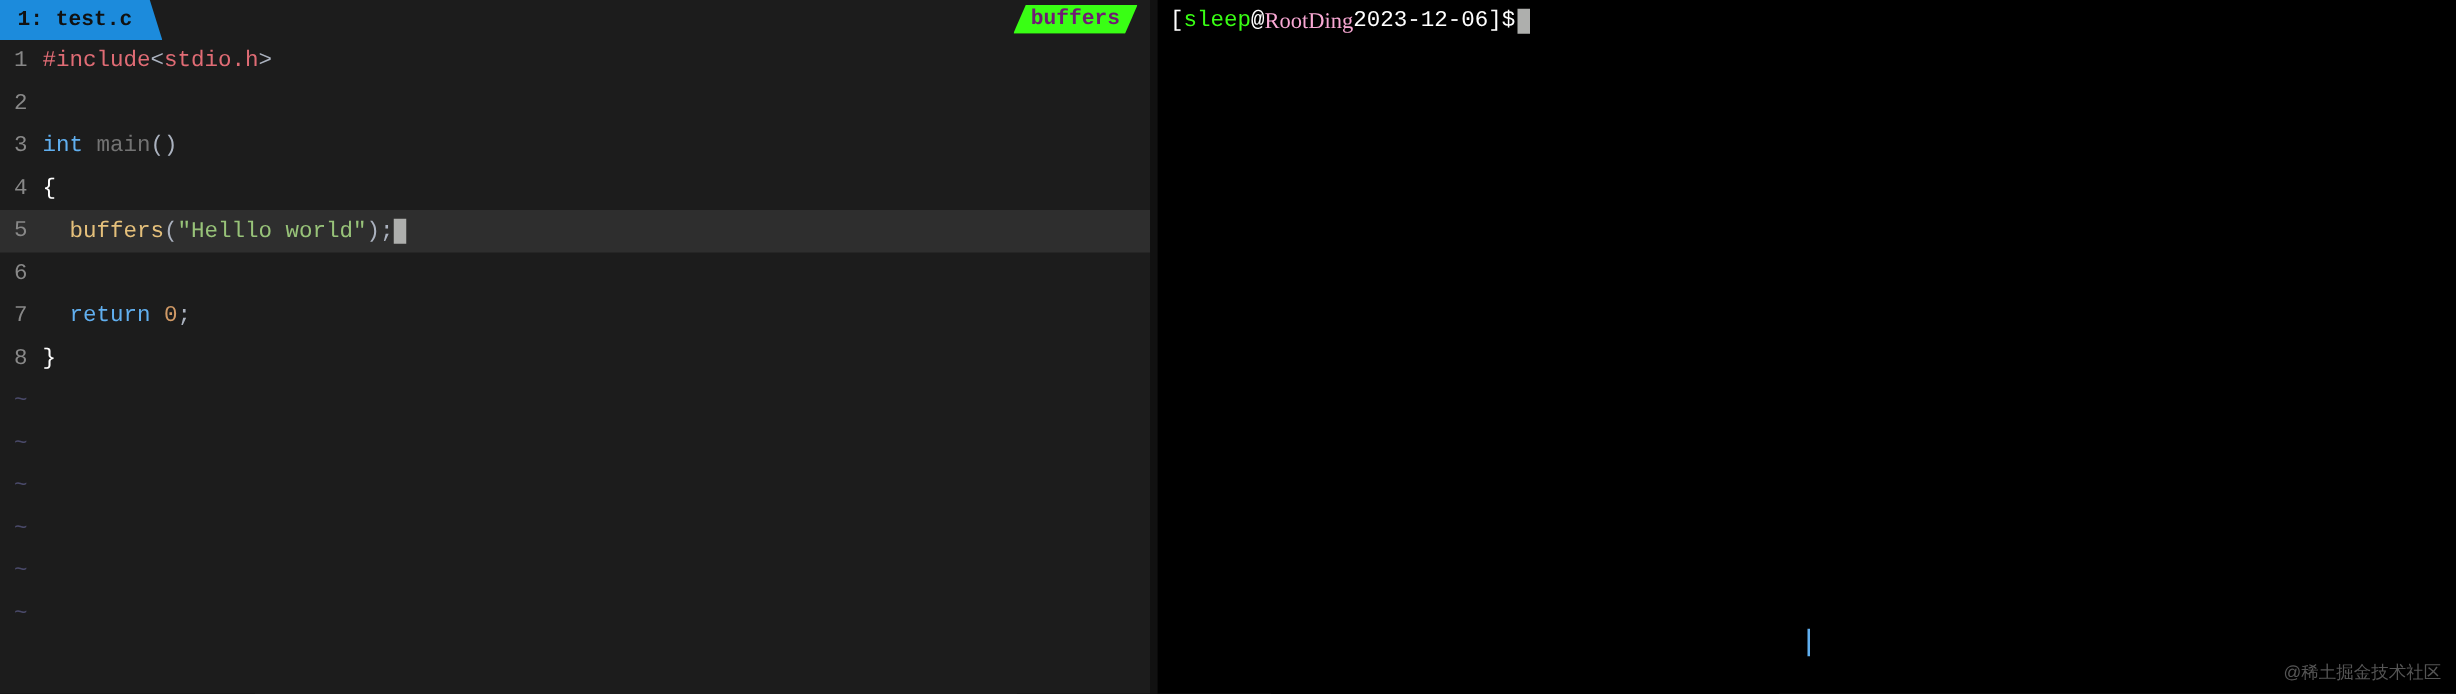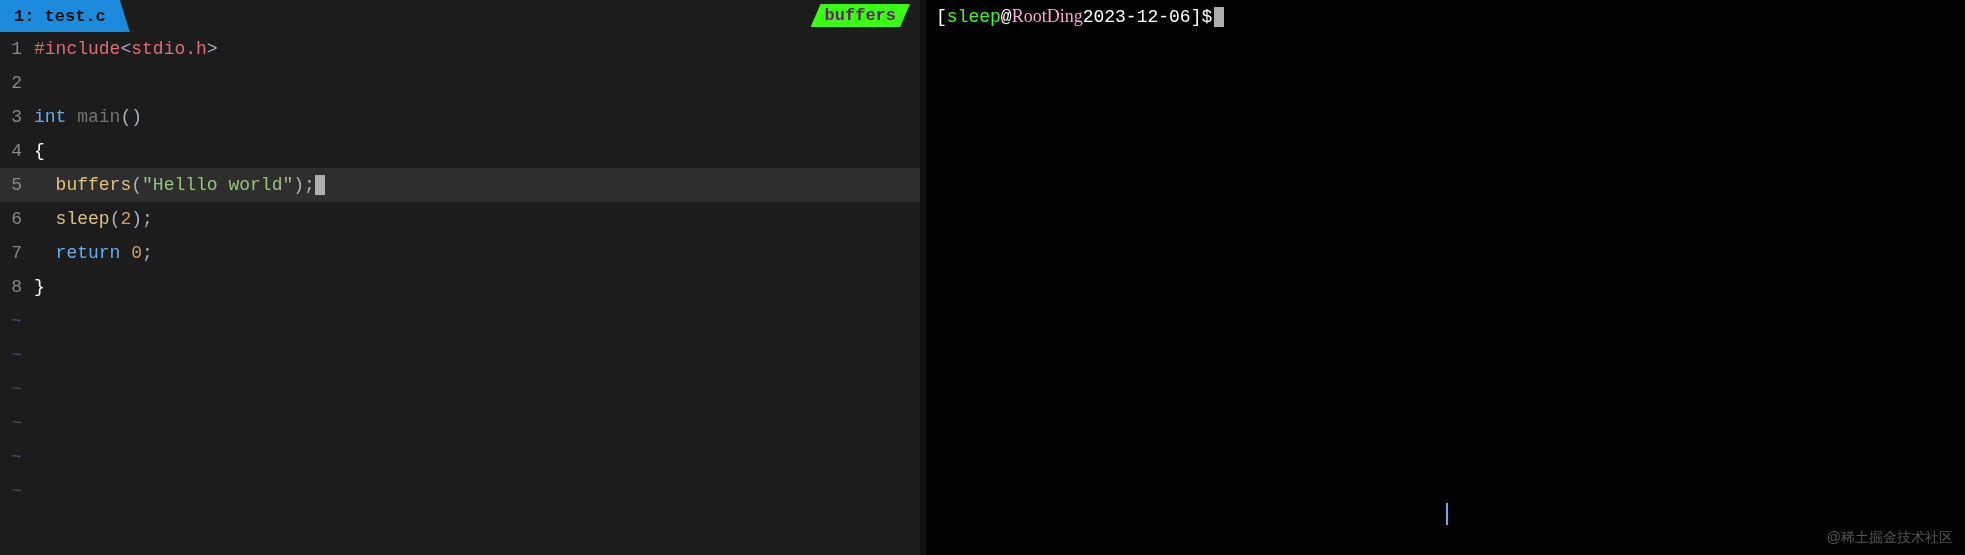--- a/index.html
+++ b/index.html
@@ -237,21 +237,20 @@
       <span class="line-content"><span class="kw-brace">{</span></span>
     </div>
 
     <div class="code-line highlighted">
       <span class="line-num">5</span>
       <span class="line-content">  <span class="kw-printf">buffers</span><span class="kw-paren">(</span><span class="kw-string">"Helllo world"</span><span class="kw-paren">)</span><span class="kw-semi">;</span><span class="cursor-block"></span></span>
     </div>
 
     <div class="code-line">
       <span class="line-num">6</span>
-      <span class="line-content">  <span class="kw-sleep">sleep</span><span class="kw-paren">(</span><span class="kw-zero">2</span><span class="kw-paren">)</span><span class="kw-semi">;</span></span>
     </div>
 
     <div class="code-line">
       <span class="line-num">7</span>
       <span class="line-content">  <span class="kw-return">return</span> <span class="kw-zero">0</span><span class="kw-semi">;</span></span>
     </div>
 
     <div class="code-line">
       <span class="line-num">8</span>
       <span class="line-content"><span class="kw-brace">}</span></span>

